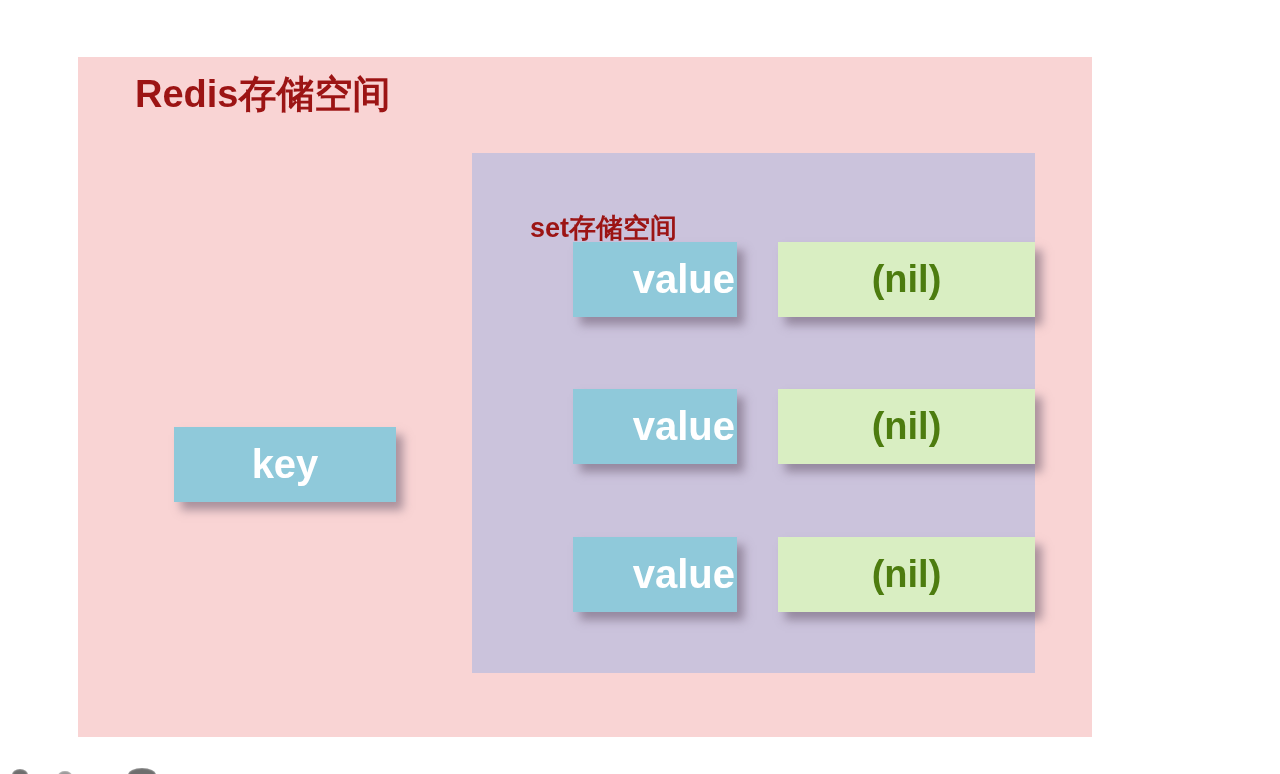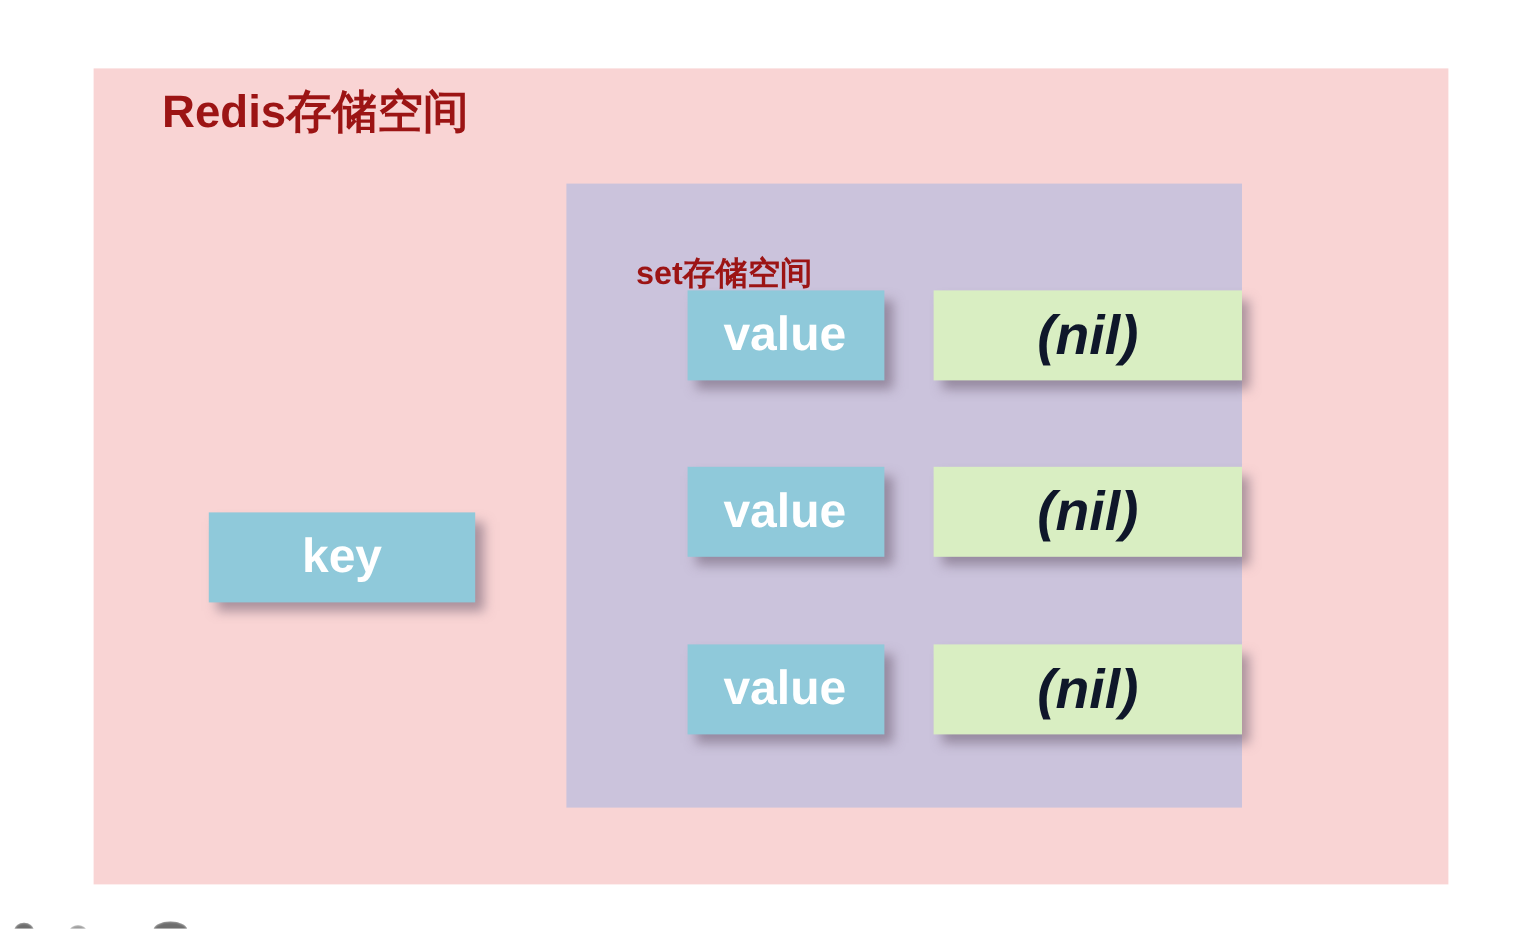--- a/index.html
+++ b/index.html
@@ -1,21 +1,21 @@
 <!DOCTYPE html>
 <html><head>
 <meta charset="utf-8">
 <style>
   * { margin: 0; padding: 0; box-sizing: border-box; }
   html, body { background: #ffffff; }
   body { font-family: "Liberation Sans", sans-serif; }
 
   .canvas {
     position: relative;
-    width: 1280px;
+    width: 1092px;
     height: 774px;
     background: #ffffff;
     overflow: hidden;
   }
 
   
   .outer-box {
     position: absolute;
     left: 78px;
     top: 57px;
@@ -74,31 +74,30 @@
     font-size: 40px;
     text-align: center;
     margin-top: 36px;
   }
   .value-box {
     left: 573px;
     width: 164px;
     background: #8fc9da;
     color: #ffffff;
     font-size: 40px;
-    text-align: center;
+    text-align: right;
     padding-right: 2px;
   }
   .nil-box {
     left: 778px;
     width: 257px;
     background: #d9eec2;
-    color: #0f172a;
-    font-size: 46px;
+    color: #4d7c0f;
+    font-size: 38px;
     text-align: center;
-    font-style: italic;
   }
   .row1 { top: 242px; }
   .row2 { top: 389px; }
   .row3 { top: 537px; }
 
   
   .bottom-icon {
     position: absolute;
     background: #6e6e6e;
     border-radius: 50%;

